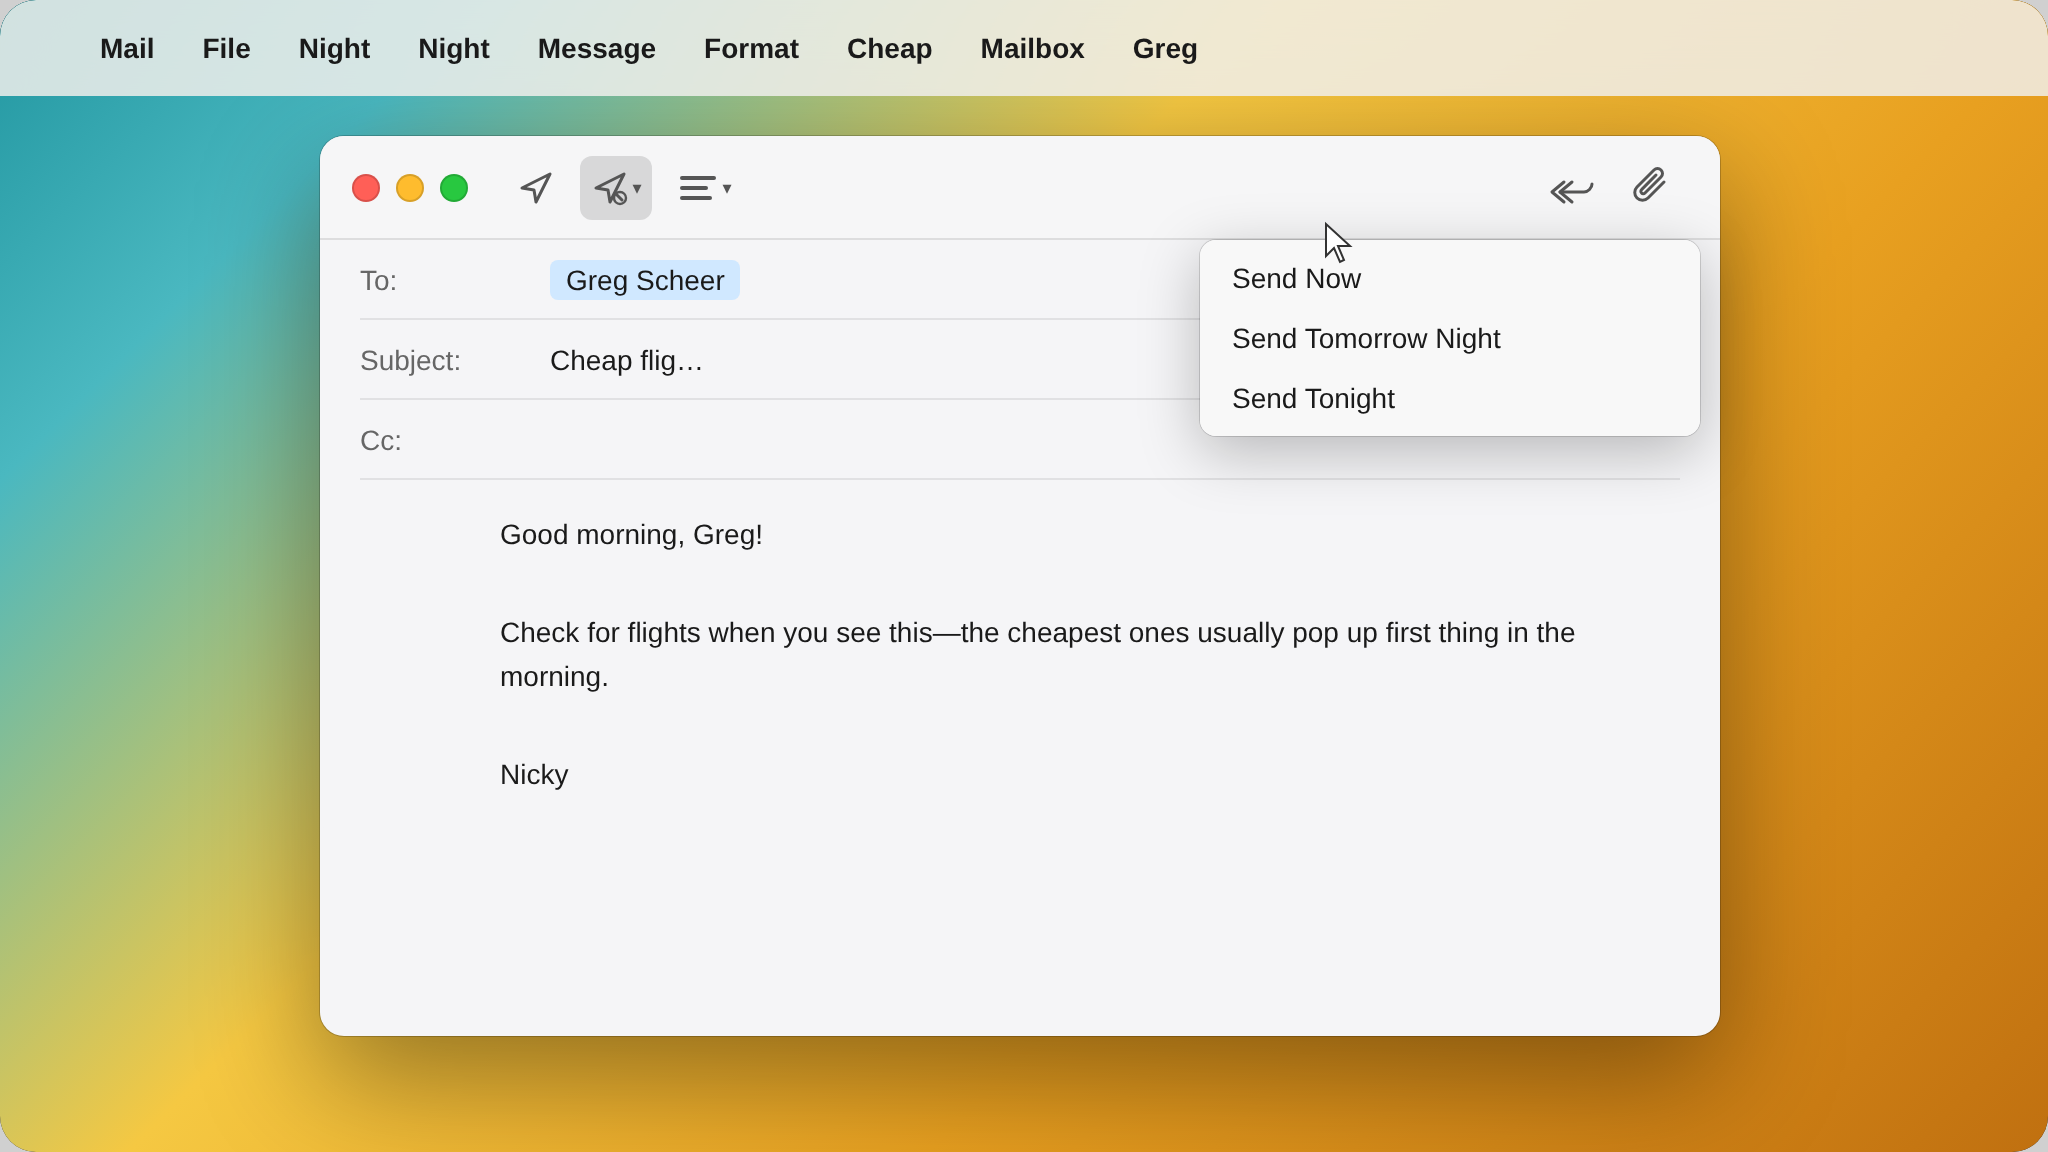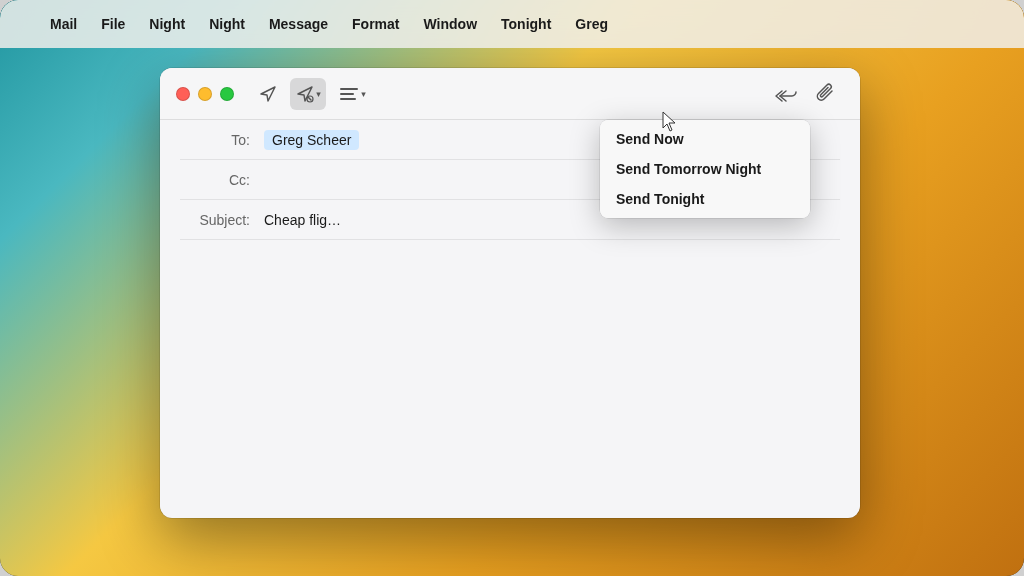--- a/index.html
+++ b/index.html
@@ -158,22 +158,22 @@
       align-items: center;
       border-bottom: 1px solid rgba(0,0,0,0.08);
       min-height: 40px;
       padding: 8px 0;
     }
 
     .form-label {
       color: #666;
       font-size: 14px;
       min-width: 70px;
-      text-align: right;
-      margin-right: 14px;
+      text-align: left;
+      margin-right: 25px;
     }
 
     .form-value {
       font-size: 14px;
       color: #1a1a1a;
       flex: 1;
     }
 
     .recipient-chip {
       background: #d0e8ff;
@@ -194,28 +194,27 @@
 
     .body-line {
       margin-bottom: 2px;
     }
 
     
     .dropdown-menu {
       position: absolute;
       top: 52px;
       left: 440px;
-      width: 210px;
+      width: 250px;
       background: rgba(248, 248, 248, 0.98);
       border-radius: 8px;
       box-shadow: 0 8px 30px rgba(0,0,0,0.25), 0 0 0 0.5px rgba(0,0,0,0.15);
       z-index: 200;
       padding: 4px 0;
       backdrop-filter: blur(20px);
-      font-weight: bold;
     }
 
     .dropdown-item {
       padding: 7px 16px;
       font-size: 14px;
       color: #1a1a1a;
       cursor: pointer;
       white-space: nowrap;
     }
 
@@ -242,22 +241,22 @@
   <div class="desktop"></div>
 
   <div class="menubar">
     <div class="apple-logo menubar-item"></div>
     <div class="menubar-item app-name">Mail</div>
     <div class="menubar-item">File</div>
     <div class="menubar-item">Night</div>
     <div class="menubar-item">Night</div>
     <div class="menubar-item">Message</div>
     <div class="menubar-item">Format</div>
-    <div class="menubar-item">Window</div>
-    <div class="menubar-item">Tonight</div>
+    <div class="menubar-item">Cheap</div>
+    <div class="menubar-item">Mailbox</div>
     <div class="menubar-item">Greg</div>
   </div>
 
   <div class="compose-window">
 
     <div class="window-toolbar">
       <div class="traffic-lights">
         <div class="traffic-light close"></div>
         <div class="traffic-light minimize"></div>
         <div class="traffic-light maximize"></div>
@@ -306,29 +305,36 @@
     </div>
 
     <div class="compose-form">
       <div class="form-row">
         <div class="form-label">To:</div>
         <div class="form-value">
           <span class="recipient-chip">Greg Scheer</span>
         </div>
       </div>
       <div class="form-row">
+        <div class="form-label">Subject:</div>
+        <div class="form-value">Cheap flig…</div>
+      </div>
+      <div class="form-row">
         <div class="form-label">Cc:</div>
         <div class="form-value"></div>
       </div>
-      <div class="form-row">
-        <div class="form-label">Subject:</div>
-        <div class="form-value">Cheap flig…</div>
-      </div>
-    </div>
-
+    </div>
+
+    <div class="compose-body">
+      <div class="body-line">Good morning, Greg!</div>
+      <div class="body-line">&nbsp;</div>
+      <div class="body-line">Check for flights when you see this—the cheapest ones usually pop up first thing in the morning.</div>
+      <div class="body-line">&nbsp;</div>
+      <div class="body-line">Nicky</div>
+    </div>
 
     <div class="dropdown-menu">
       <div class="dropdown-item">Send Now</div>
       <div class="dropdown-item">Send Tomorrow Night</div>
       <div class="dropdown-item">Send Tonight</div>
     </div>
 
     <div class="cursor">
       <svg width="20" height="24" viewBox="0 0 20 24" fill="none">
         <path d="M4 2L4 18L8 14L11 21L13 20L10 13L16 13L4 2Z" fill="white" stroke="#333" stroke-width="1"></path>

